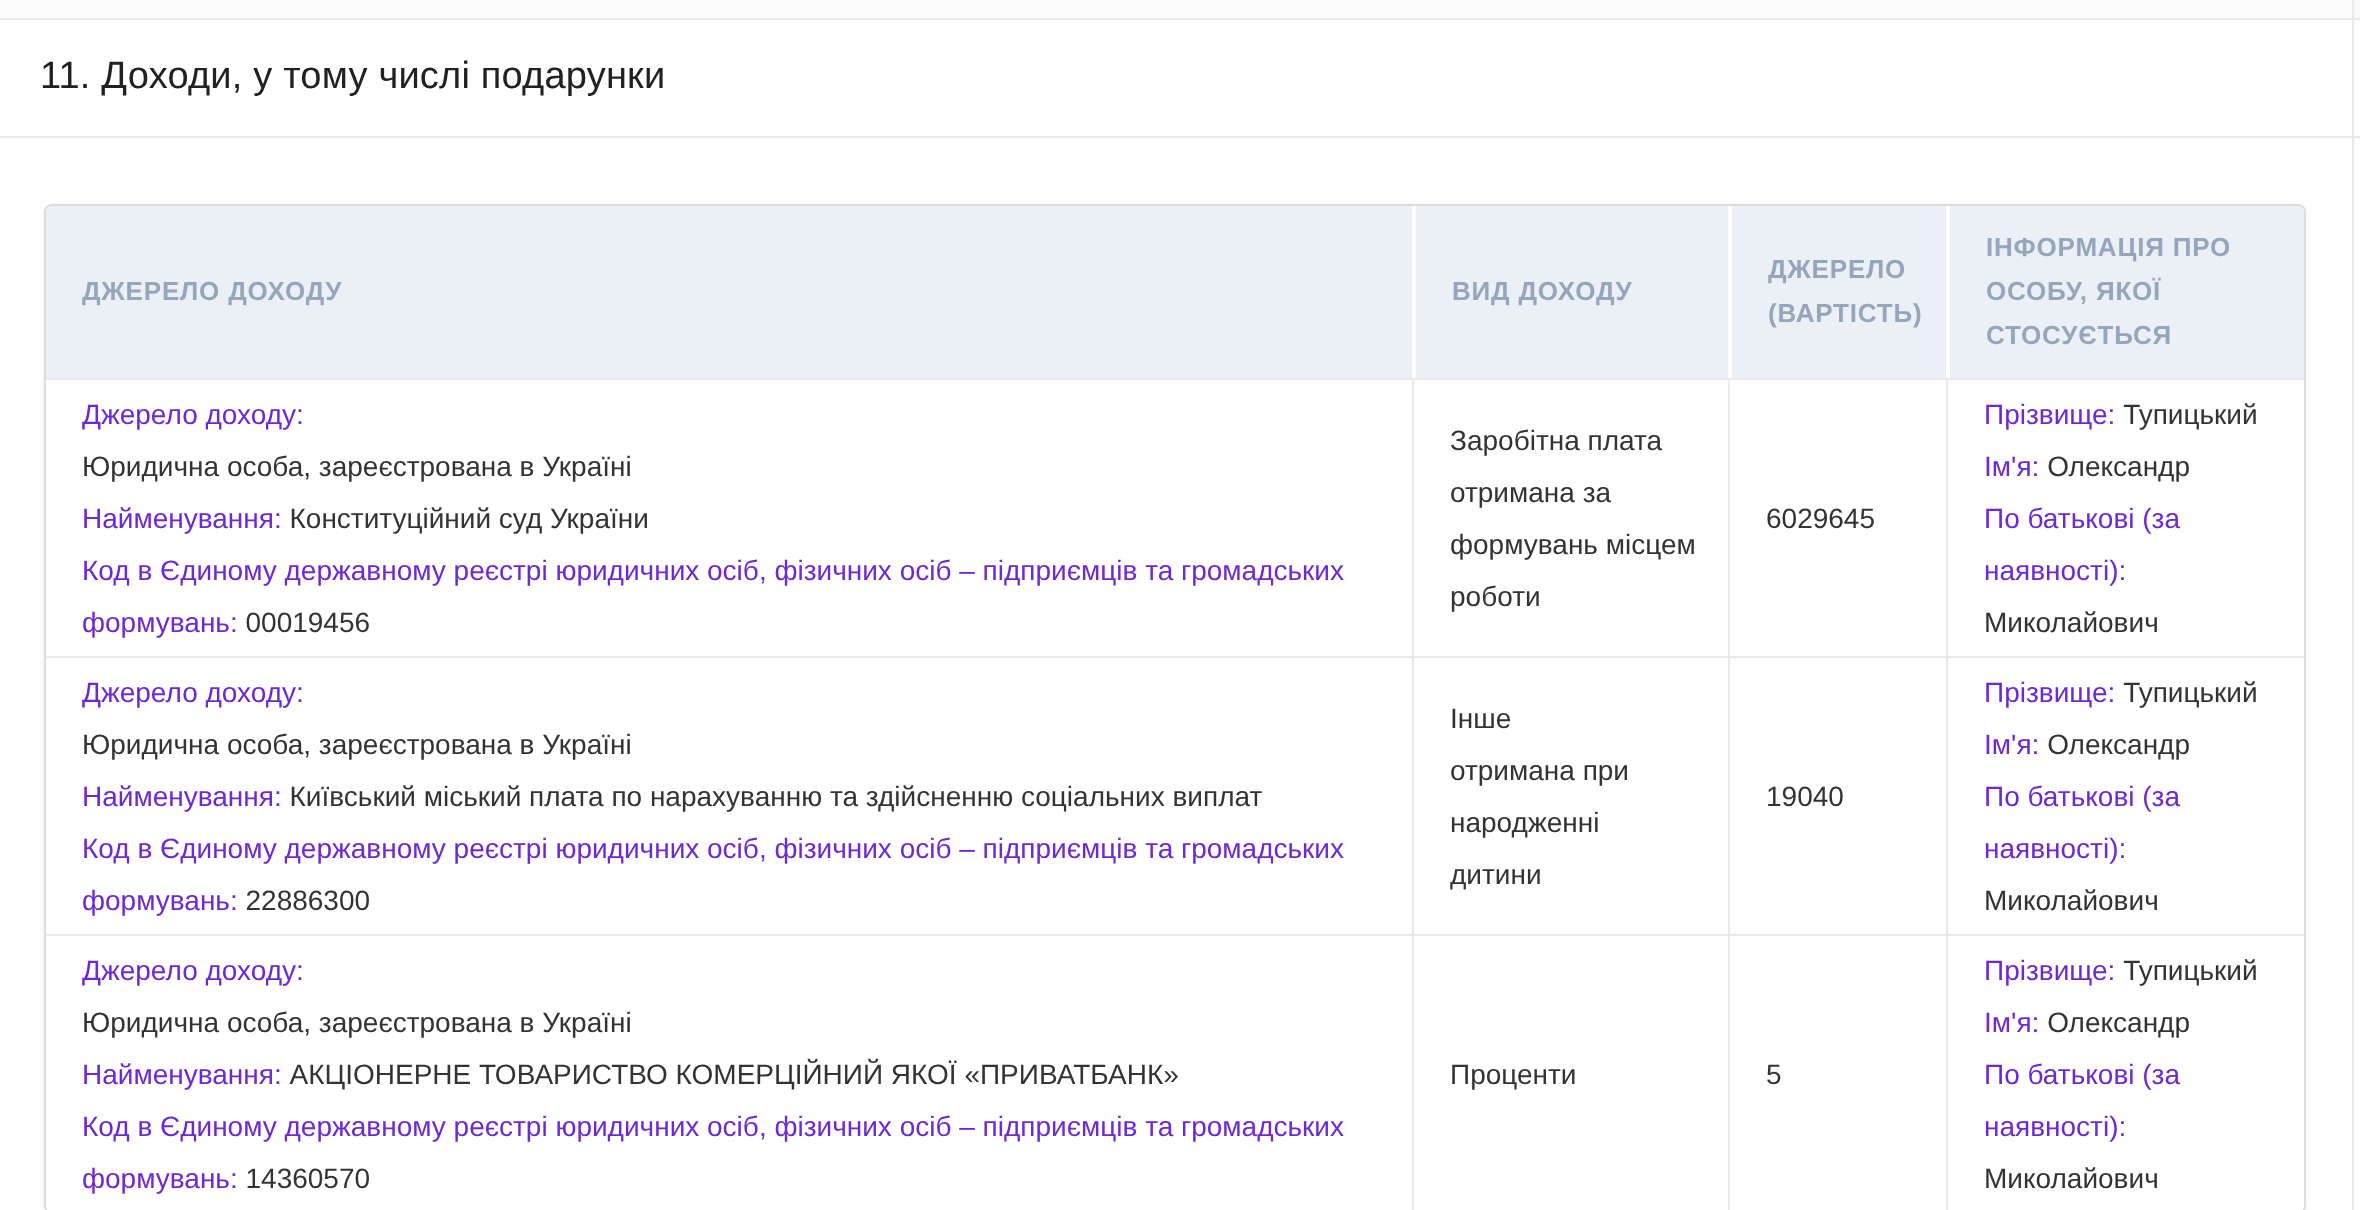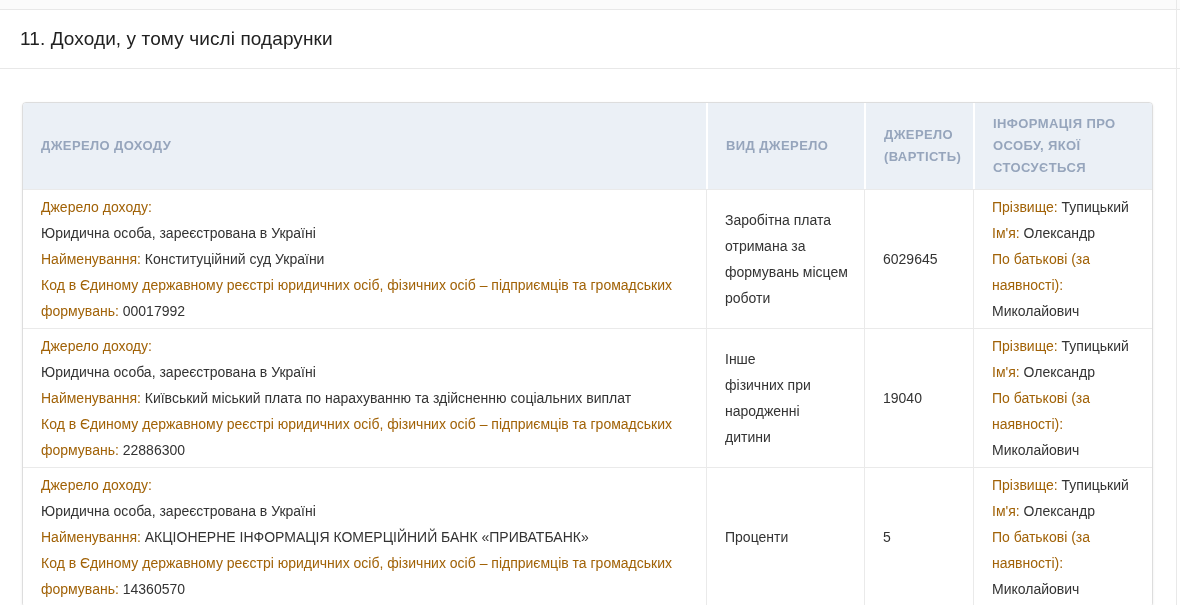--- a/index.html
+++ b/index.html
@@ -42,21 +42,21 @@
 
   tbody td {
     vertical-align: middle;
     padding: 4px 15px 4px 18px;
     font-size: 14px; line-height: 26px;
     border-top: 1px solid #eaeaea;
     background: #ffffff;
   }
   tbody td + td { border-left: 1px solid #eaeaea; }
 
-  .lbl { color: #a16207; }
+  .lbl { color: #6d28d9; }
   .val { color: #333333; }
   .cell-type { white-space: pre-line; }
 </style>
 </head>
 <body>
 
 <div class="top-strip"></div>
 
 <header class="section-header">
   <h1>11. Доходи, у тому числі подарунки</h1>
@@ -66,65 +66,65 @@
   <table>
     <colgroup>
       <col style="width:683px">
         <col style="width:158px">
         <col style="width:109px">
         <col style="width:181px">
     </colgroup>
     <thead>
       <tr>
         <th>ДЖЕРЕЛО ДОХОДУ</th>
-        <th>ВИД ДЖЕРЕЛО</th>
+        <th>ВИД ДОХОДУ</th>
         <th>ДЖЕРЕЛО (ВАРТІСТЬ)</th>
         <th>ІНФОРМАЦІЯ ПРО ОСОБУ, ЯКОЇ СТОСУЄТЬСЯ</th>
       </tr>
     </thead>
     <tbody>
 
       <tr>
         <td class="cell-source">
           <div><span class="lbl">Джерело доходу:</span></div>
           <div class="val">Юридична особа, зареєстрована в Україні</div>
           <div><span class="lbl">Найменування:</span> <span class="val">Конституційний суд України</span></div>
-          <div><span class="lbl">Код в Єдиному державному реєстрі юридичних осіб, фізичних осіб – підприємців та громадських формувань:</span> <span class="val">00017992</span></div>
+          <div><span class="lbl">Код в Єдиному державному реєстрі юридичних осіб, фізичних осіб – підприємців та громадських формувань:</span> <span class="val">00019456</span></div>
         </td>
         <td class="cell-type val">Заробітна плата отримана за формувань місцем роботи</td>
         <td class="cell-amount val">6029645</td>
         <td class="cell-person">
           <div><span class="lbl">Прізвище:</span> <span class="val">Тупицький</span></div>
           <div><span class="lbl">Ім'я:</span> <span class="val">Олександр</span></div>
           <div><span class="lbl">По батькові (за наявності):</span> <span class="val">Миколайович</span></div>
         </td>
       </tr>
 
       <tr>
         <td class="cell-source">
           <div><span class="lbl">Джерело доходу:</span></div>
           <div class="val">Юридична особа, зареєстрована в Україні</div>
           <div><span class="lbl">Найменування:</span> <span class="val">Київський міський плата по нарахуванню та здійсненню соціальних виплат</span></div>
           <div><span class="lbl">Код в Єдиному державному реєстрі юридичних осіб, фізичних осіб – підприємців та громадських формувань:</span> <span class="val">22886300</span></div>
         </td>
         <td class="cell-type val">Інше
-фізичних при народженні дитини</td>
+отримана при народженні дитини</td>
         <td class="cell-amount val">19040</td>
         <td class="cell-person">
           <div><span class="lbl">Прізвище:</span> <span class="val">Тупицький</span></div>
           <div><span class="lbl">Ім'я:</span> <span class="val">Олександр</span></div>
           <div><span class="lbl">По батькові (за наявності):</span> <span class="val">Миколайович</span></div>
         </td>
       </tr>
 
       <tr>
         <td class="cell-source">
           <div><span class="lbl">Джерело доходу:</span></div>
           <div class="val">Юридична особа, зареєстрована в Україні</div>
-          <div><span class="lbl">Найменування:</span> <span class="val">АКЦІОНЕРНЕ ІНФОРМАЦІЯ КОМЕРЦІЙНИЙ БАНК «ПРИВАТБАНК»</span></div>
+          <div><span class="lbl">Найменування:</span> <span class="val">АКЦІОНЕРНЕ ТОВАРИСТВО КОМЕРЦІЙНИЙ ЯКОЇ «ПРИВАТБАНК»</span></div>
           <div><span class="lbl">Код в Єдиному державному реєстрі юридичних осіб, фізичних осіб – підприємців та громадських формувань:</span> <span class="val">14360570</span></div>
         </td>
         <td class="cell-type val">Проценти</td>
         <td class="cell-amount val">5</td>
         <td class="cell-person">
           <div><span class="lbl">Прізвище:</span> <span class="val">Тупицький</span></div>
           <div><span class="lbl">Ім'я:</span> <span class="val">Олександр</span></div>
           <div><span class="lbl">По батькові (за наявності):</span> <span class="val">Миколайович</span></div>
         </td>
       </tr>

